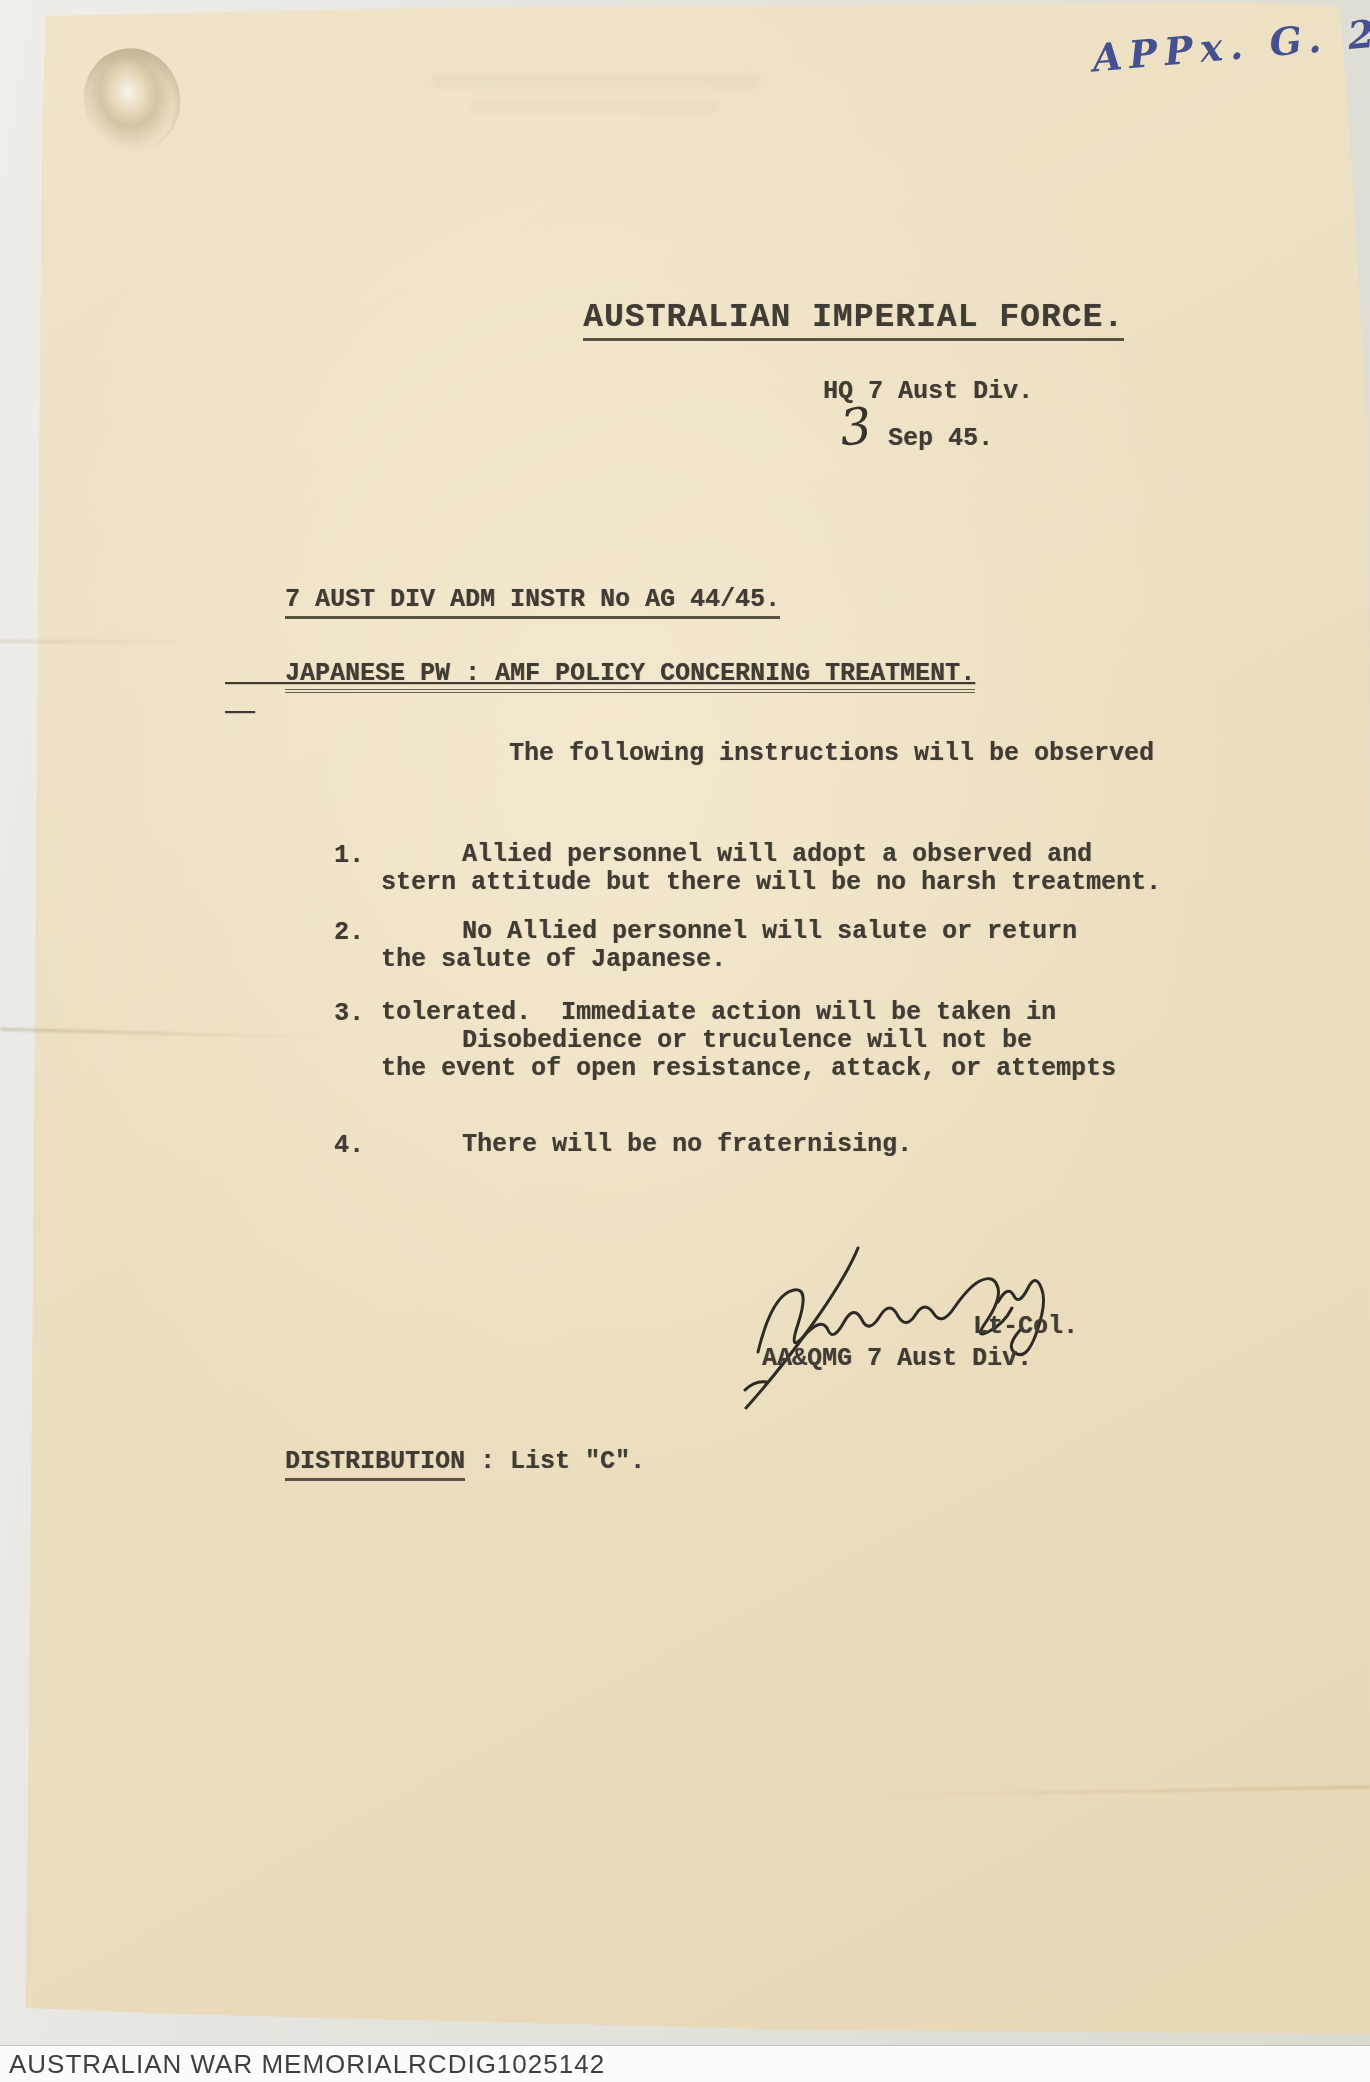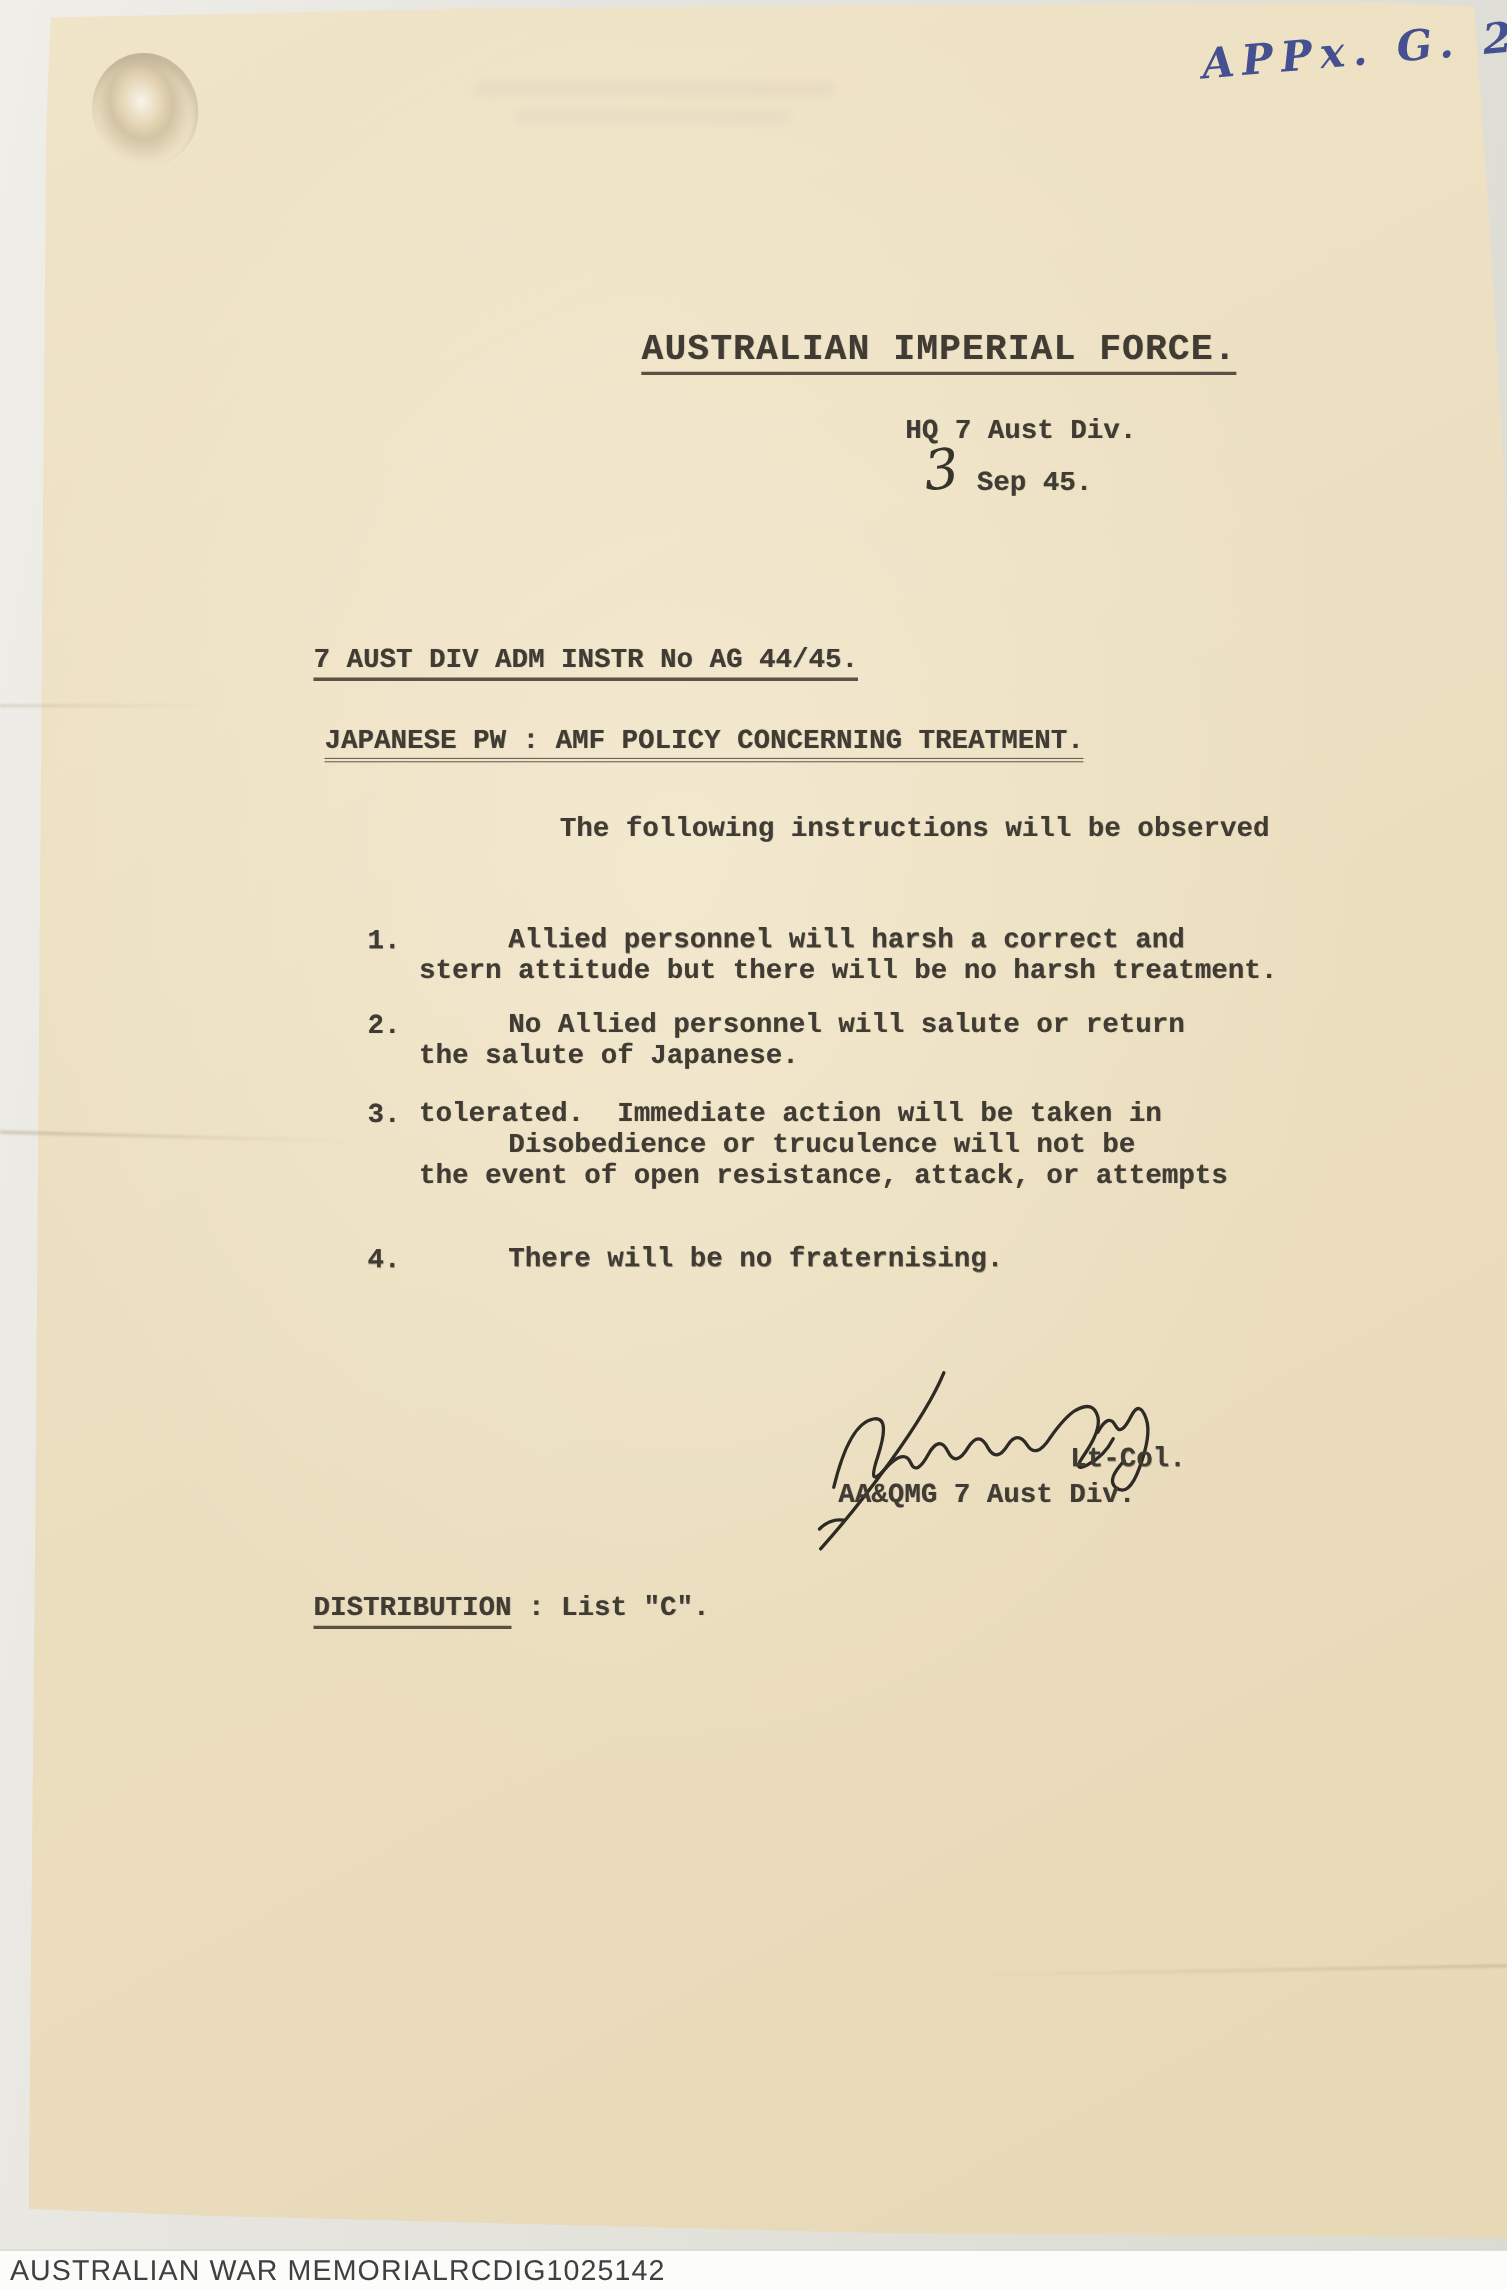--- a/index.html
+++ b/index.html
@@ -86,32 +86,32 @@
 
   <div class="typed" style="left:823px;top:377px;">HQ 7 Aust Div.</div>
 
   <div class="hand-day">3</div>
   <div class="typed" style="left:888px;top:424px;">Sep 45.</div>
 
   <div class="typed" style="left:225px;top:556px;">
     <span class="u">7 AUST DIV ADM INSTR No AG 44/45.</span>
   </div>
 
-  <div class="typed" style="left:235px;top:630px;">
+  <div class="typed" style="left:225px;top:630px;text-decoration:underline;">
     <span class="u2">JAPANESE PW : AMF POLICY CONCERNING TREATMENT.</span>
   </div>
 
   <div class="typed para" style="left:234px;top:740px;width:920px;">
     <div class="ln" style="padding-left:217px;text-align:right;">The following instructions will be observed</div>
   </div>
 
   <div>
     <div class="typed item-num" style="left:334px;top:841px;">1.</div>
     <div class="typed item-text" style="left:381px;top:841px;">
-      <div class="ln first">Allied personnel will harsh a correct and</div>
+      <div class="ln first">Allied personnel will adopt a observed and</div>
       <div class="ln">stern attitude but there will be no harsh treatment.</div>
     </div>
   </div>
 
   <div>
     <div class="typed item-num" style="left:334px;top:918px;">2.</div>
     <div class="typed item-text" style="left:381px;top:918px;">
       <div class="ln first">No Allied personnel will salute or return</div>
       <div class="ln">the salute of Japanese.</div>
     </div>

